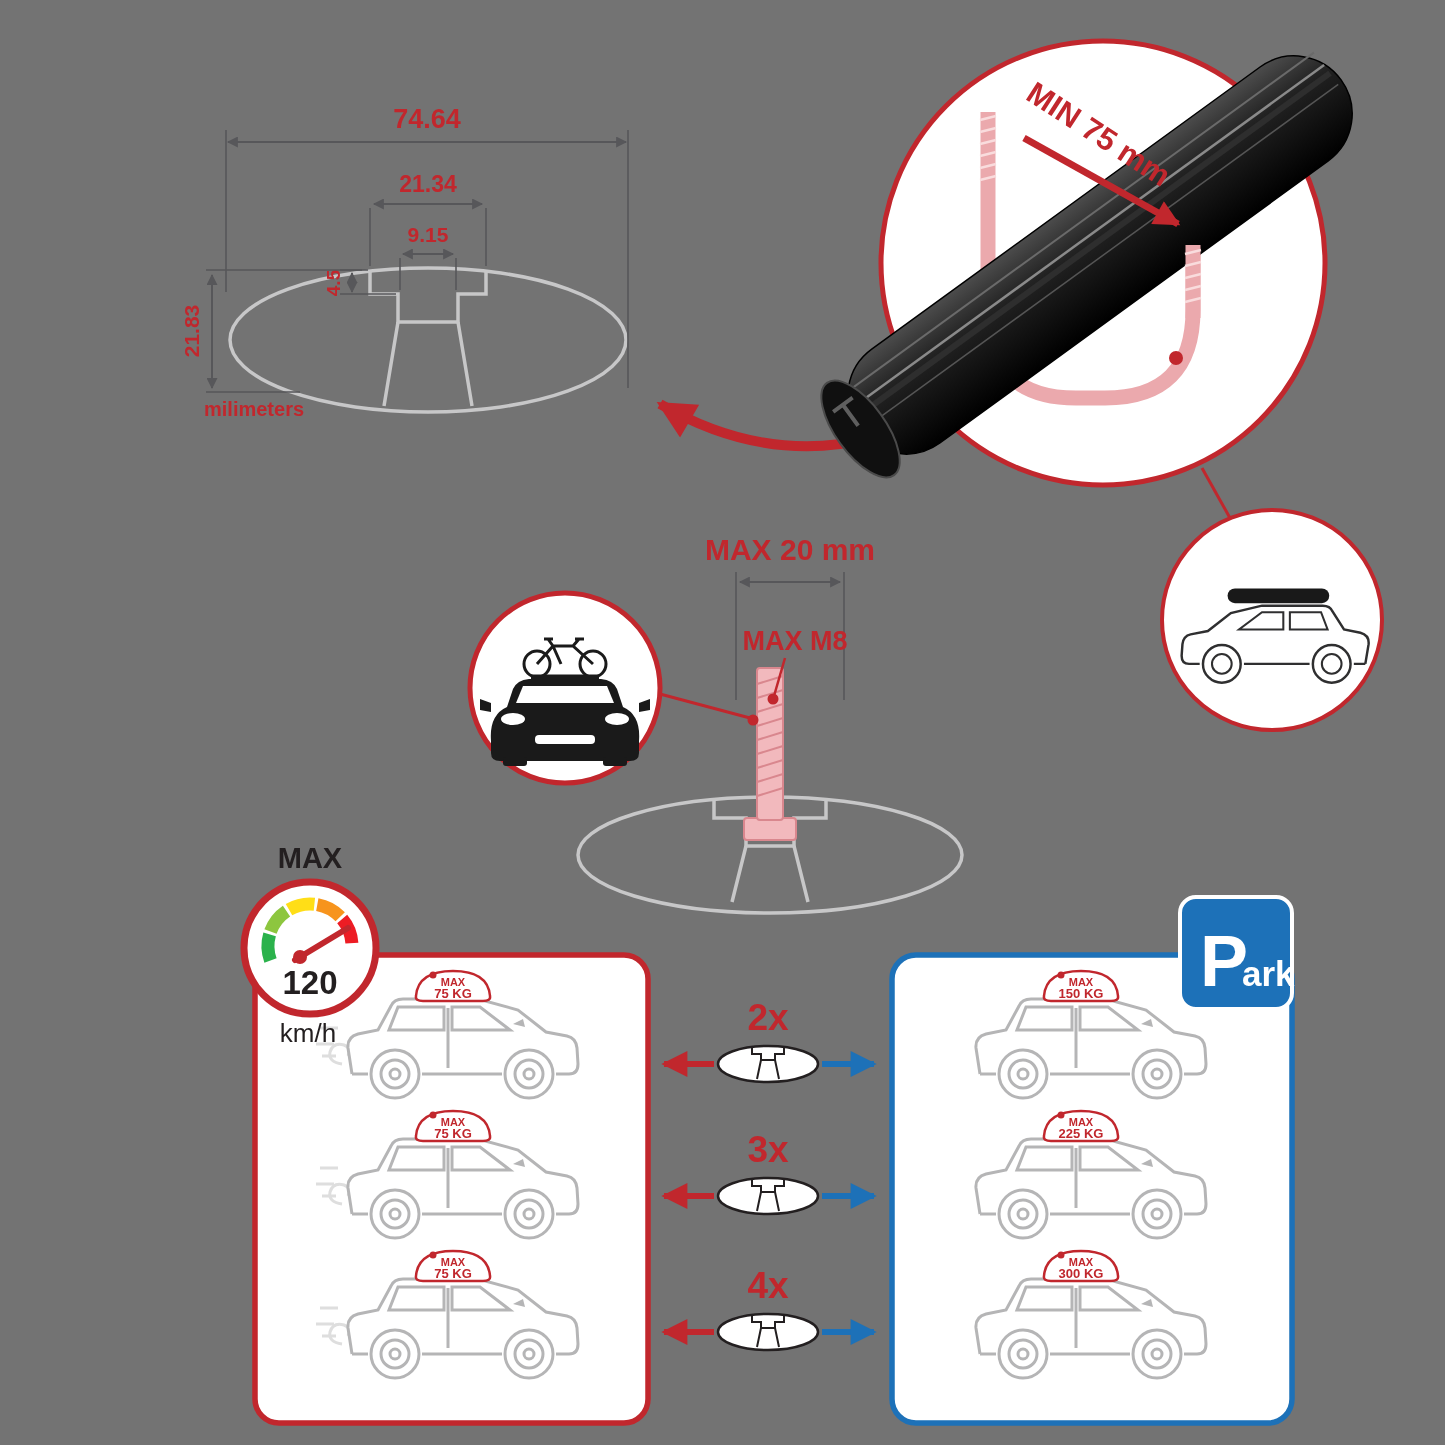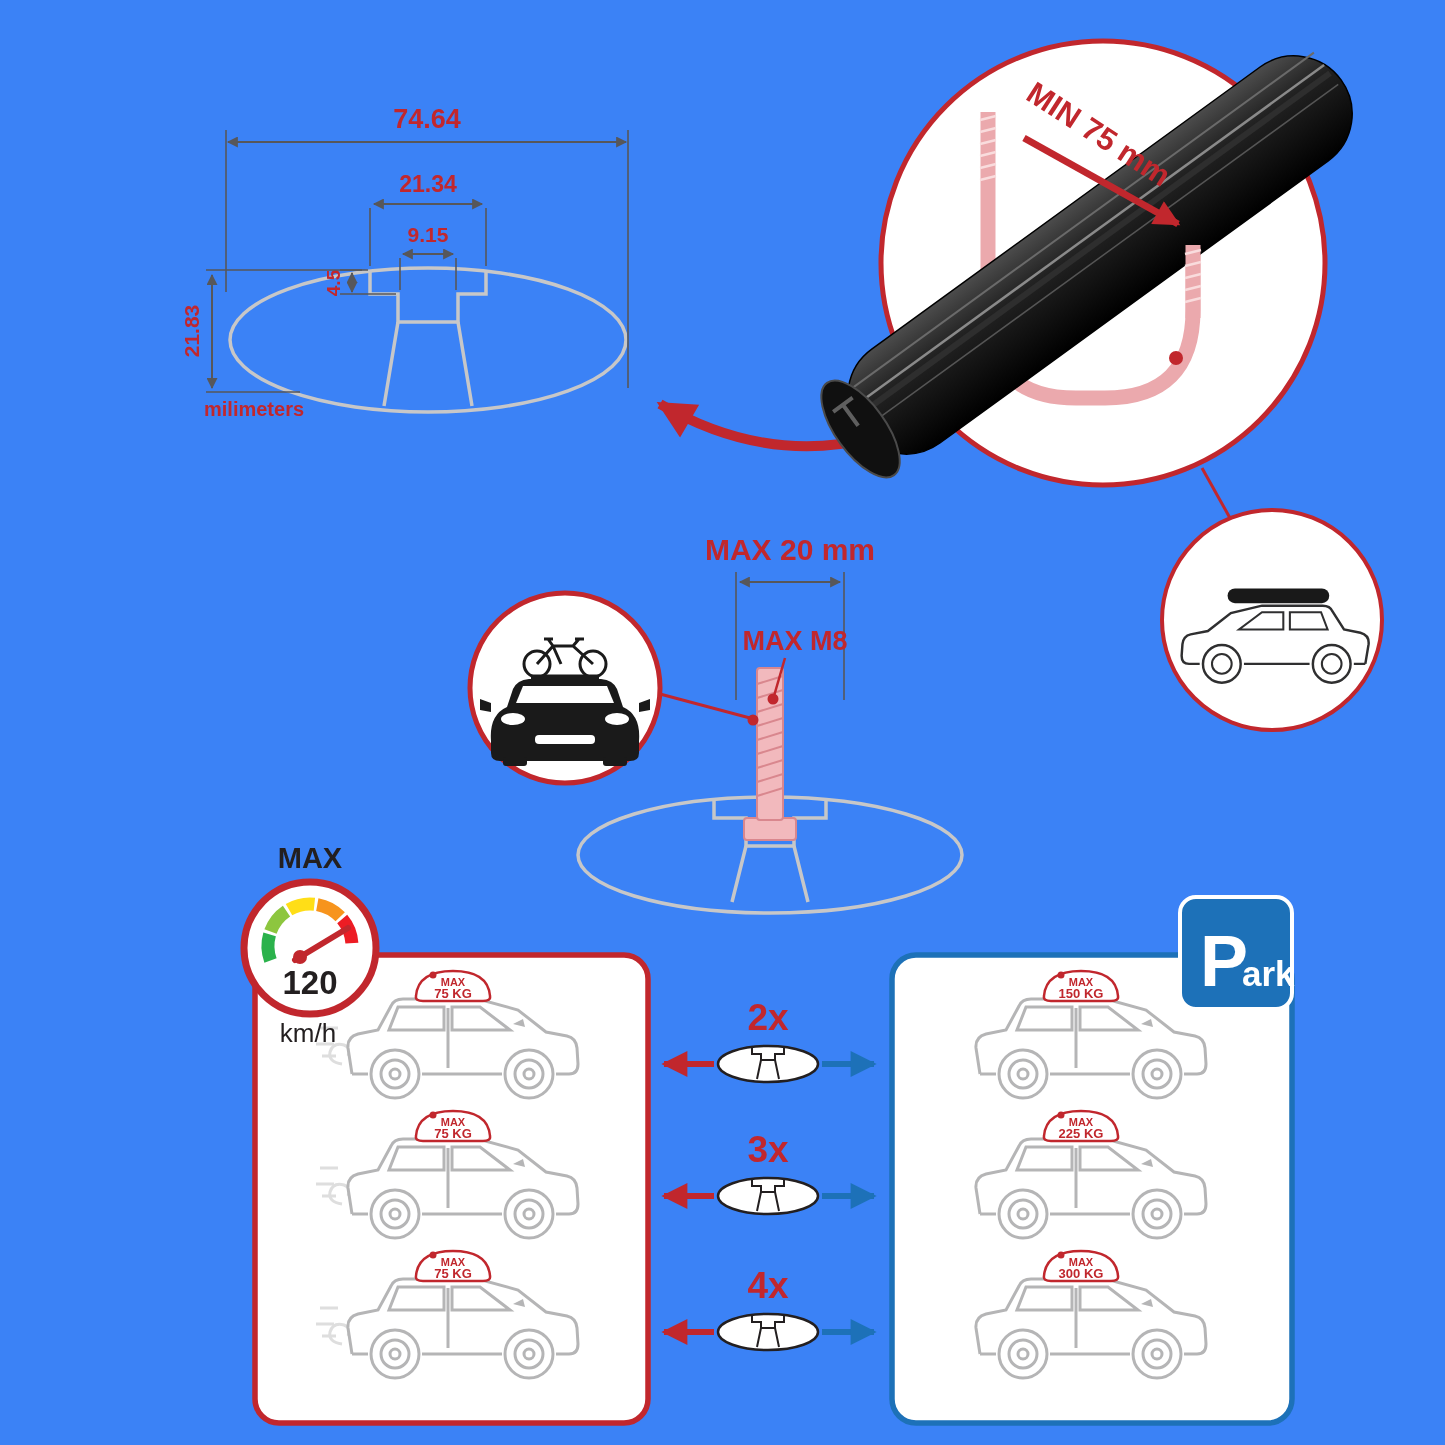--- a/index.html
+++ b/index.html
@@ -1,16 +1,16 @@
 <!DOCTYPE html>
 <html><head>
 <meta charset="utf-8">
 <style>
   html,body{margin:0;padding:0;background:#fff}
-  .canvas{position:relative;width:1445px;height:1445px;background:#3b82f6;overflow:hidden}
+  .canvas{position:relative;width:1445px;height:1445px;background:#737373;overflow:hidden}
   svg{position:absolute;left:0;top:0}
   text{font-family:"Liberation Sans",sans-serif}
   .red-t{fill:#c1272d;font-weight:700}
   .dark-t{fill:#231f20;font-weight:700}
   .plain-t{fill:#231f20;font-weight:400}
   .white-t{fill:#ffffff;font-weight:700}
   .dim{stroke:#57575a;stroke-width:2;fill:none;marker-end:url(#mDark)}
   .ext{stroke:#57575a;stroke-width:1.6;fill:none}
   .gray-art{stroke:#c7c7c8;stroke-width:3.5;fill:none}
   .car{stroke:#b5b5b6;stroke-width:3;fill:#fff}

